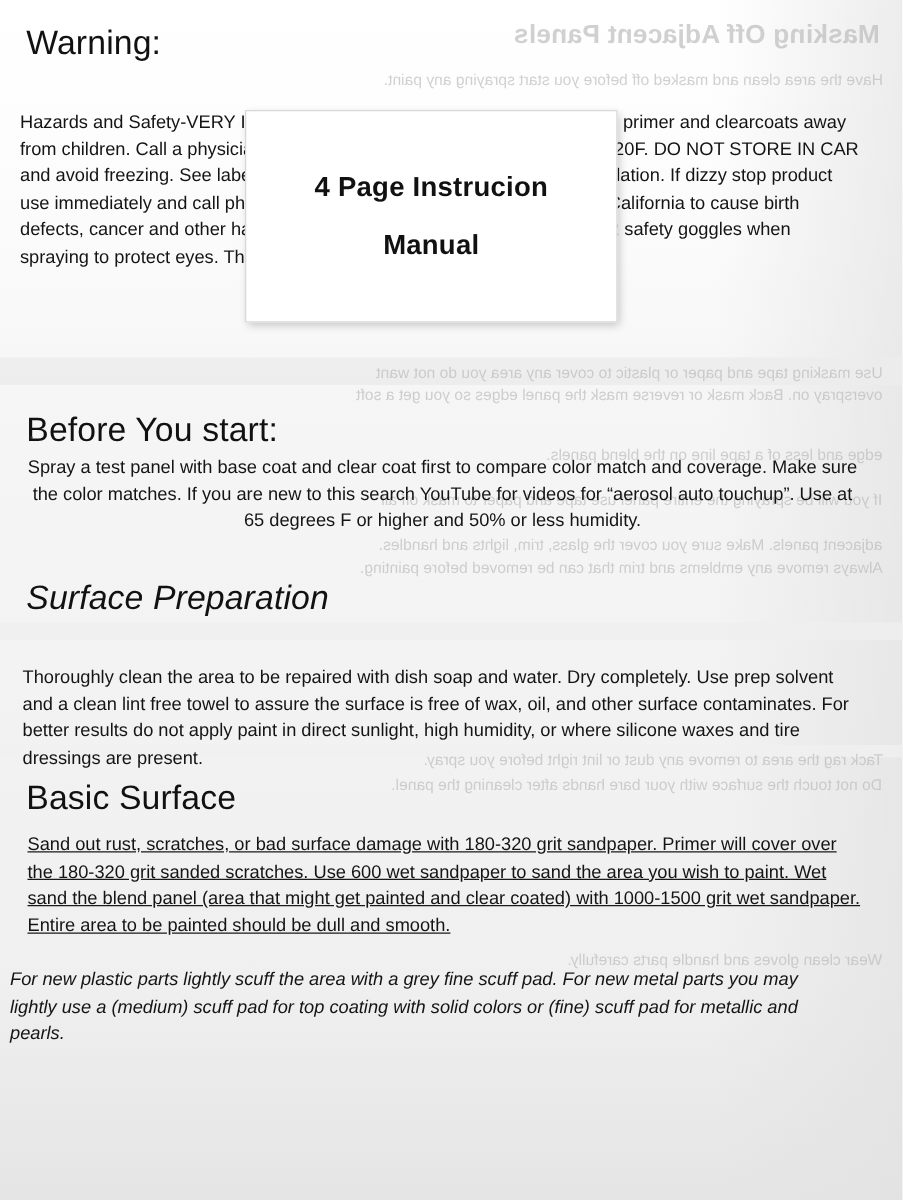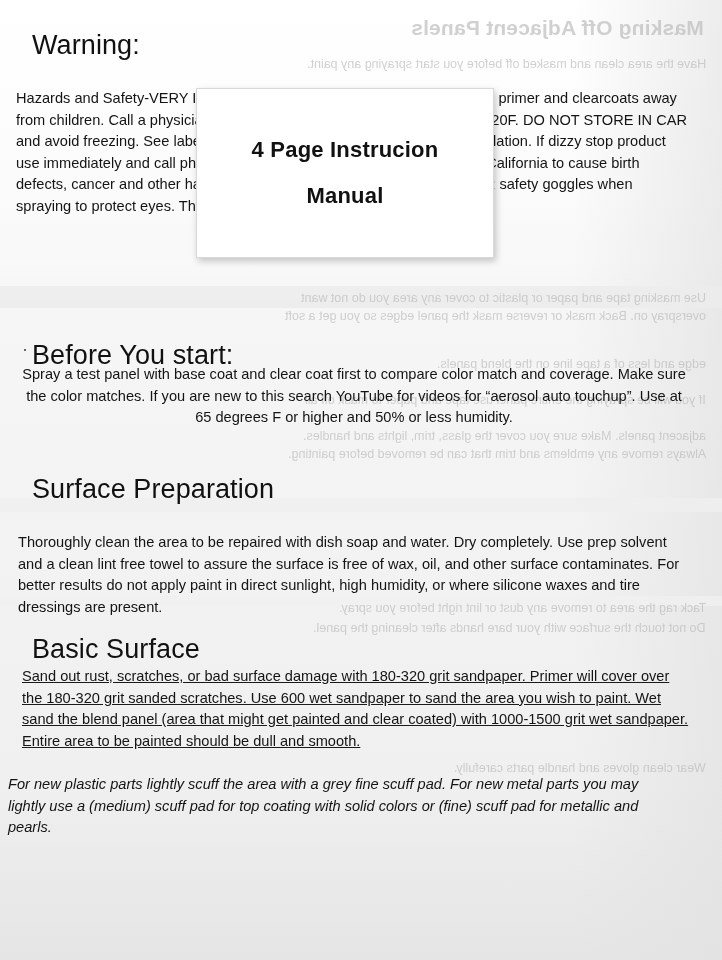--- a/index.html
+++ b/index.html
@@ -72,21 +72,21 @@
   }
   .bleed-line { font-size: 12.5px; line-height: 16px; }
 
   
   .content {
     position: absolute;
     left: 0; top: 0;
     width: 722px;
   }
   h1.section {
-    margin: 16px;
+    margin: 5px;
     font-weight: 400;
     font-size: 27px;
     line-height: 30px;
     color: #111;
     letter-spacing: 0.1px;
   }
   p.body {
     margin: 0;
     font-size: 14.6px;
     line-height: 21.5px;
@@ -161,21 +161,21 @@
       <p class="body">Hazards and Safety-VERY IMPORTANT. Keep all touch-up paint including primer and clearcoats away from children. Call a physician IMMEDIATELY if swallowed. Store below 120F. DO NOT STORE IN CAR and avoid freezing. See label for proper disposal. Use with adequate ventilation. If dizzy stop product use immediately and call physician. This product is known to the state of California to cause birth defects, cancer and other harm. Use a positive paint respirator and WEAR safety goggles when spraying to protect eyes. This includes the primer, paint and clearcoat.</p>
     </div>
 
     <div class="blk" style="left:16px; top:324px; width:690px;">
       <h1 class="section">Before You start:</h1>
     </div>
     <div class="blk" style="left:20px; top:364px; width:668px;text-align:center;">
       <p class="body">Spray a test panel with base coat and clear coat first to compare color match and coverage. Make sure the color matches.  If you are new to this search YouTube for videos for “aerosol auto touchup”.  Use at 65 degrees F or higher and 50% or less humidity.</p>
     </div>
 
-    <div class="blk" style="left:16px; top:458px; width:690px;">
+    <div class="blk" style="left:16px; top:458px; width:690px;font-style:italic;">
       <h1 class="section">Surface Preparation</h1>
     </div>
     <div class="blk" style="left:18px; top:508px; width:672px;margin-top:24px;">
       <p class="body">Thoroughly clean the area to be repaired with dish soap and water.  Dry completely. Use prep solvent and a clean lint free towel to assure the surface is free of wax, oil, and other surface contaminates. For better results do not apply paint in direct sunlight, high humidity, or where silicone waxes and tire dressings are present.</p>
     </div>
 
     <div class="blk" style="left:16px; top:618px; width:690px;">
       <h1 class="section">Basic Surface</h1>
     </div>
     <div class="blk" style="left:22px; top:666px; width:668px;text-decoration:underline;">

